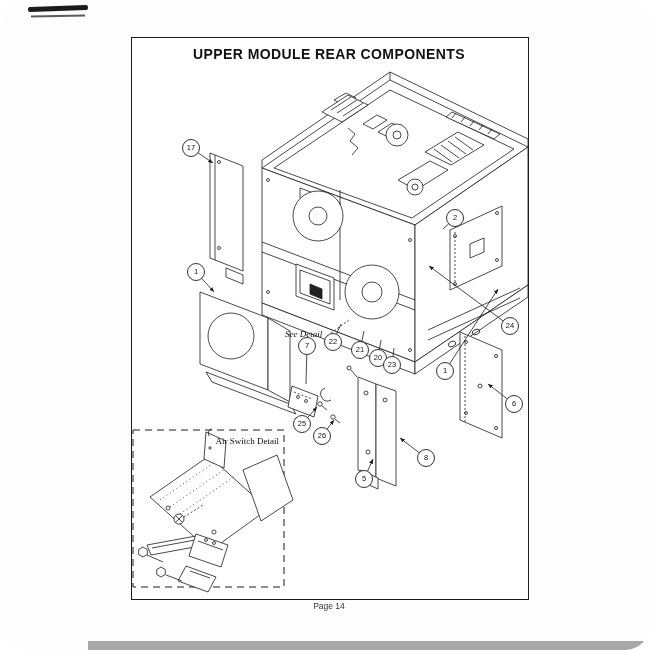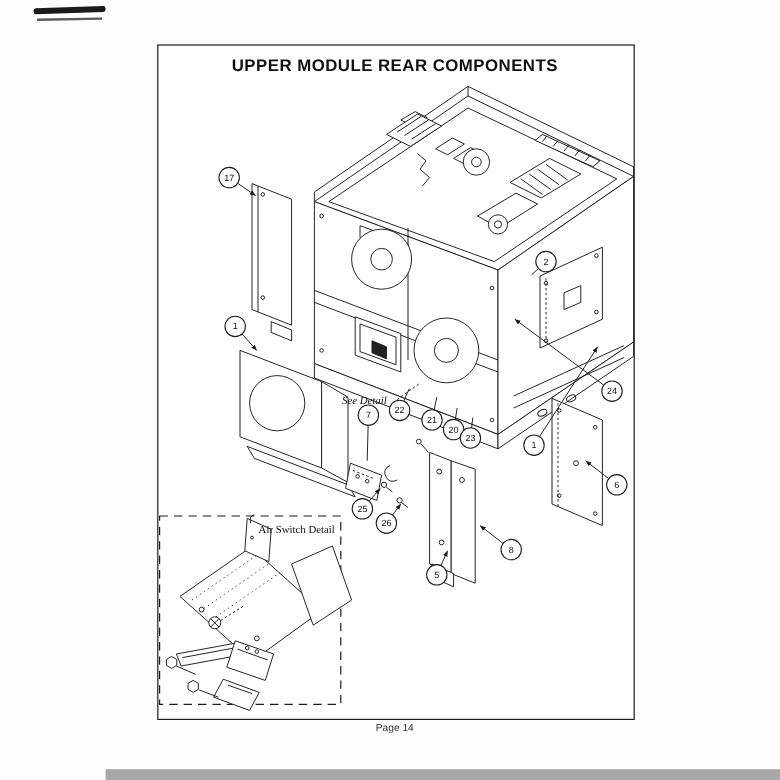--- a/index.html
+++ b/index.html
@@ -1,17 +1,17 @@
 <!DOCTYPE html>
 <html><head>
 <meta charset="utf-8">
 <style>
   html,body{margin:0;padding:0;}
   .page{position:relative;width:650px;height:650px;background:#fdfdfd;overflow:hidden;
-        font-family:"Liberation Sans",sans-serif;}
+        font-family:"Liberation Sans",sans-serif;border-radius:25px;}
   .border-box{position:absolute;left:131px;top:37px;width:396px;height:561px;
               border:1.2px solid #1c1c1c;background:#fff;}
   .page-title{position:absolute;left:131px;top:46px;width:396px;text-align:center;
               font-weight:bold;font-size:14px;letter-spacing:.4px;color:#111;}
   .footer{position:absolute;left:131px;top:601px;width:396px;text-align:center;
           font-size:8.5px;color:#333;}
   svg{position:absolute;left:0;top:0;}
   svg text{fill:#111;}
   .callout-num{font:7.5px "Liberation Sans",sans-serif;}
   .note-label{font:italic 9px "Liberation Serif",serif;}

